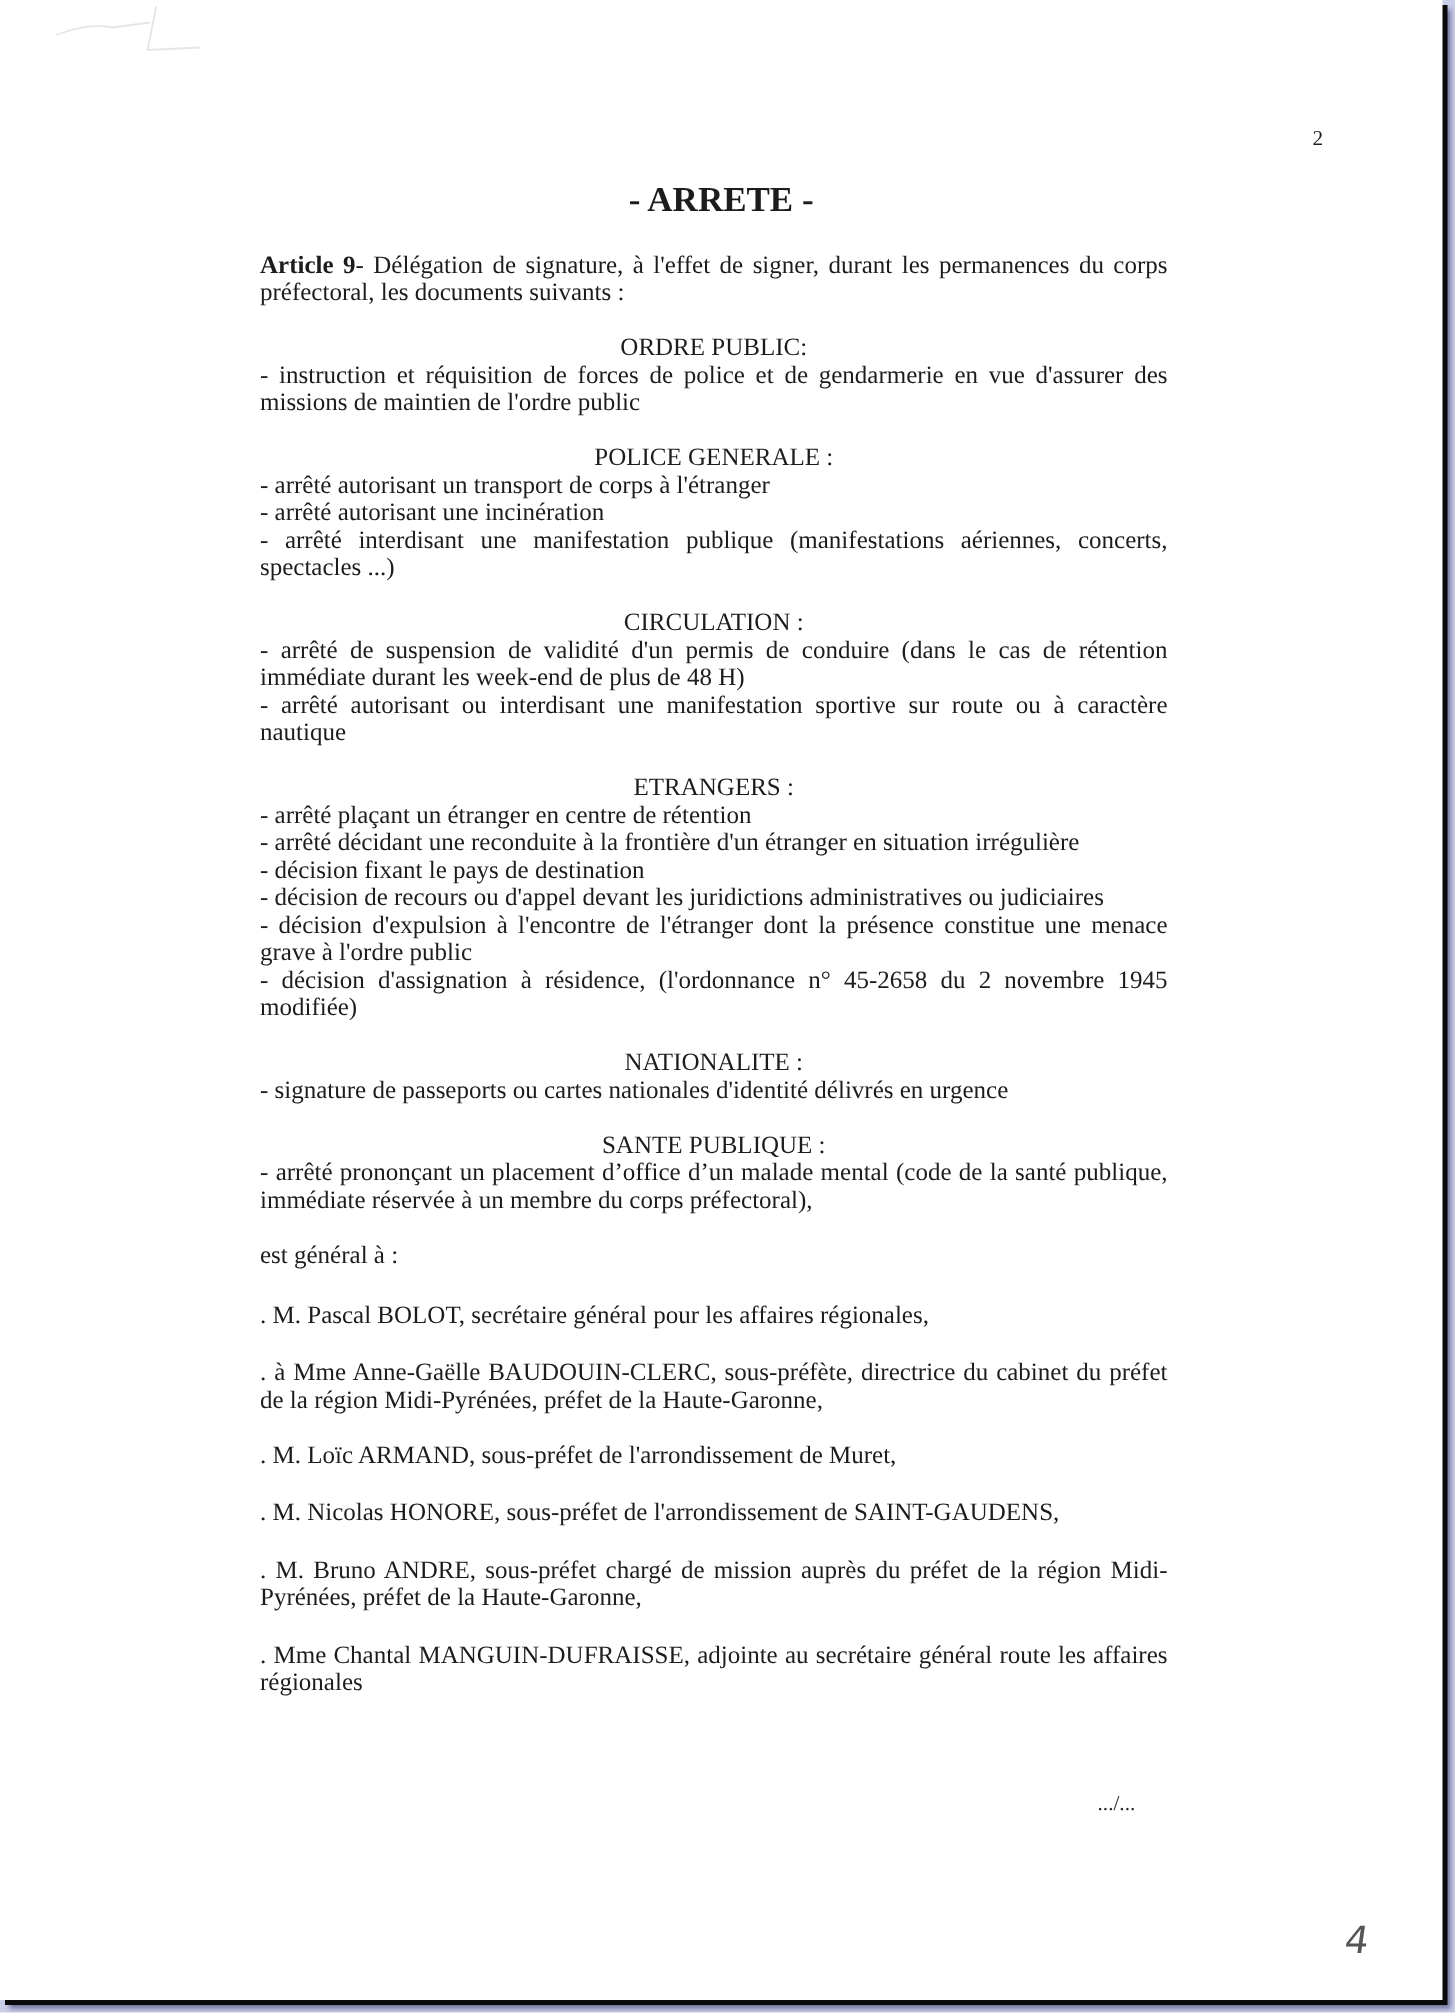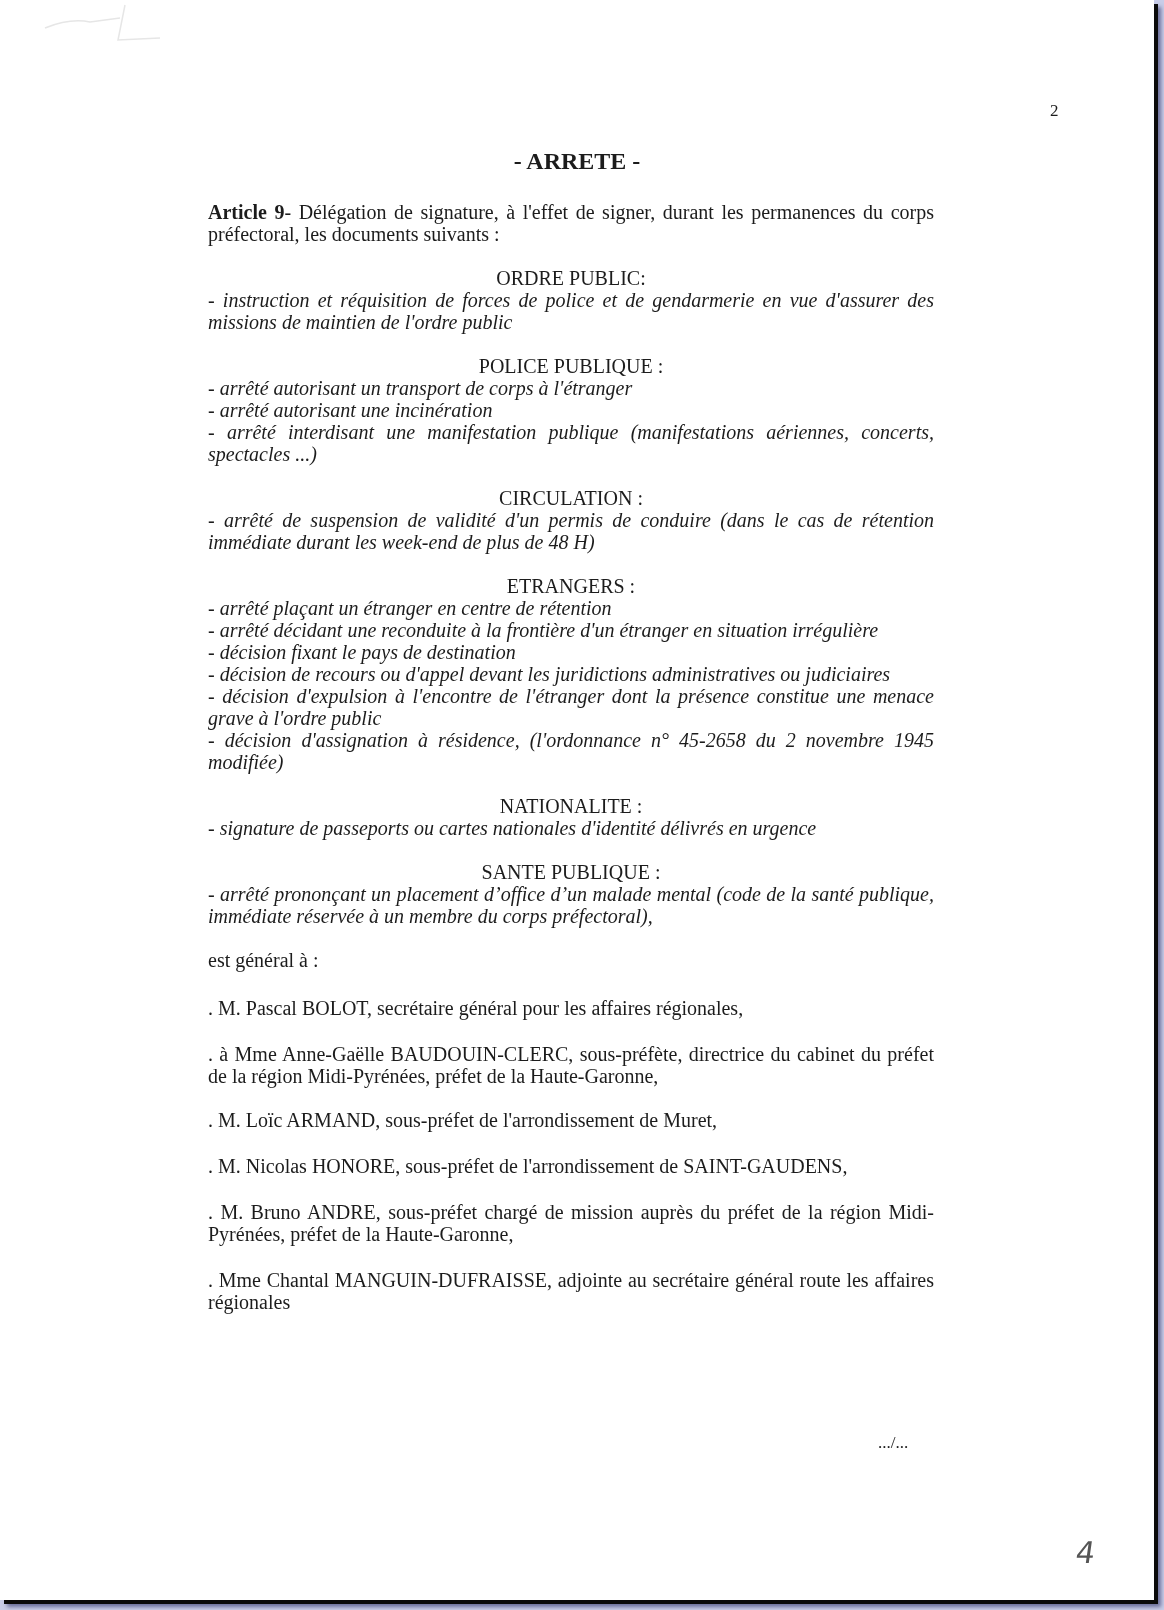--- a/index.html
+++ b/index.html
@@ -20,30 +20,30 @@
     color: #1c1c1c;
     font-size: 20px;
     line-height: 22px;
   }
   .page-number {
     position: absolute; left: 1050px; top: 100px;
     font-size: 17px;
   }
   .title {
     position: absolute; left: 0; width: 1154px; top: 150px;
-    text-align: center; font-weight: bold; font-size: 24px;
+    text-align: center; font-weight: bold; font-size: 28px;
   }
   .body {
     position: absolute; left: 208px; top: 201px; width: 726px;
   }
   .para { margin: 0; text-align: justify; }
   .para.spaced { margin-bottom: 22px; }
   .section { margin-bottom: 22px; }
   .section-head { margin: 0; text-align: center; }
-  .item { margin: 0; text-align: justify; font-style: italic; }
+  .item { margin: 0; text-align: justify; }
   .recipient { margin: 0 0 22px 0; text-align: justify; }
   .recipient.wide { margin-bottom: 24px; }
   .bold { font-weight: bold; }
   .continuation {
     position: absolute; left: 878px; top: 1432px; font-size: 17px;
   }
   .handwritten {
     position: absolute; left: 1076px; top: 1535px;
     font-family: "DejaVu Sans", sans-serif; font-size: 30px; color: #555;
     transform: skewX(-8deg);
@@ -66,29 +66,30 @@
   <div class="txt body">
 
     <p class="para spaced"><span class="bold">Article 9</span><span>- Délégation de signature, à l'effet de signer, durant les permanences du corps préfectoral, les documents suivants :</span></p>
 
     <div class="section">
       <p class="section-head">ORDRE PUBLIC:</p>
       <p class="item">- instruction et réquisition de forces de police et de gendarmerie en vue d'assurer des missions de maintien de l'ordre public</p>
     </div>
 
     <div class="section">
-      <p class="section-head">POLICE PUBLIQUE :</p>
+      <p class="section-head">POLICE GENERALE :</p>
       <p class="item">- arrêté autorisant un transport de corps à l'étranger</p>
       <p class="item">- arrêté autorisant une incinération</p>
       <p class="item">- arrêté interdisant une manifestation publique (manifestations aériennes, concerts, spectacles ...)</p>
     </div>
 
     <div class="section">
       <p class="section-head">CIRCULATION :</p>
       <p class="item">- arrêté de suspension de validité d'un permis de conduire (dans le cas de rétention immédiate durant les week-end de plus de 48 H)</p>
+      <p class="item">- arrêté autorisant ou interdisant une manifestation sportive sur route ou à caractère nautique</p>
     </div>
 
     <div class="section">
       <p class="section-head">ETRANGERS :</p>
       <p class="item">- arrêté plaçant un étranger en centre de rétention</p>
       <p class="item">- arrêté décidant une reconduite à la frontière d'un étranger en situation irrégulière</p>
       <p class="item">- décision fixant le pays de destination</p>
       <p class="item">- décision de recours ou d'appel devant les juridictions administratives ou judiciaires</p>
       <p class="item">- décision d'expulsion à l'encontre de l'étranger dont la présence constitue une menace grave à l'ordre public</p>
       <p class="item">- décision d'assignation à résidence, (l'ordonnance n° 45-2658 du 2 novembre 1945 modifiée)</p>

